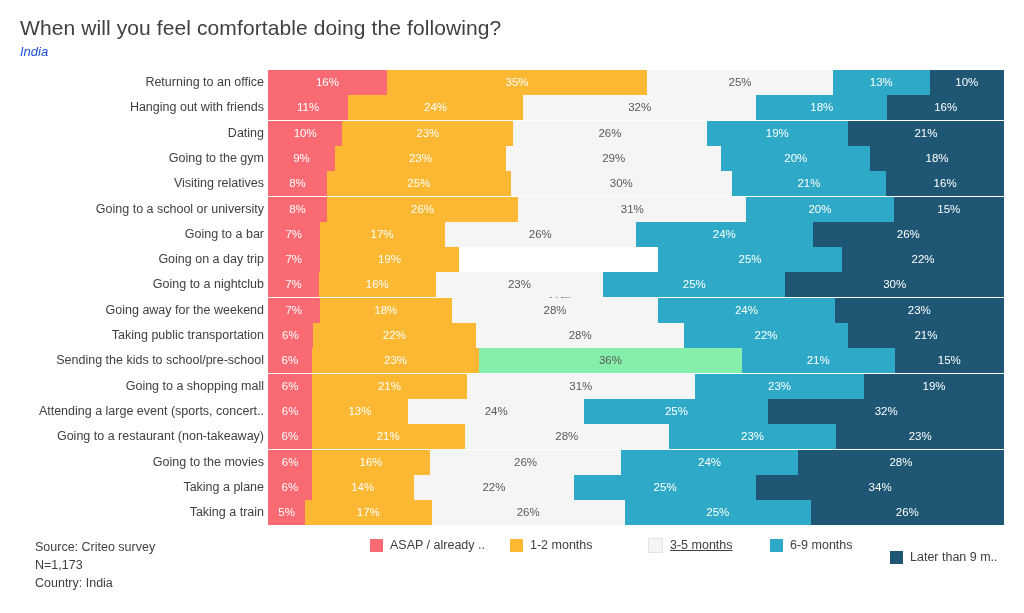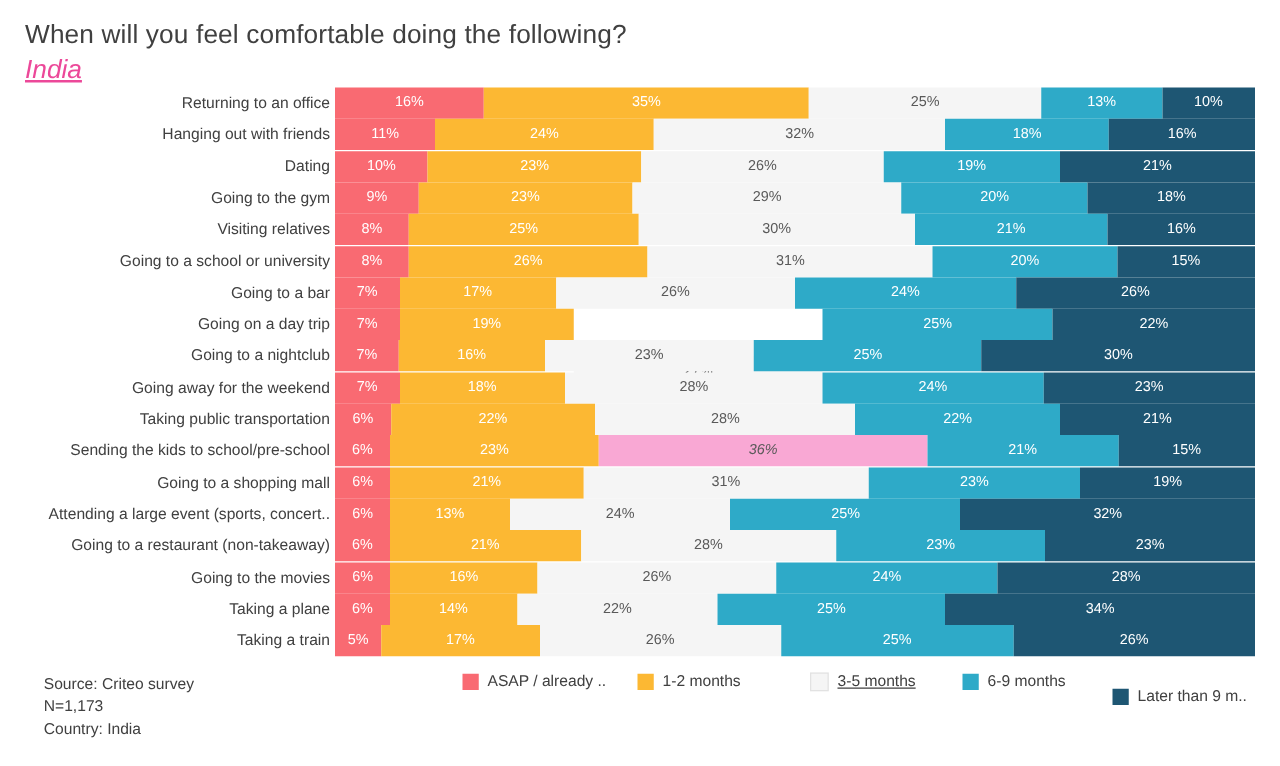--- a/index.html
+++ b/index.html
@@ -27,24 +27,23 @@
     top: 16px;
     font-size: 21px;
     color: #404040;
     letter-spacing: 0.1px;
     white-space: nowrap;
   }
   .subtitle {
     position: absolute;
     left: 20px;
     top: 44px;
-    font-size: 21px;
+    font-size: 13px;
     font-style: italic;
-    color: #ec4899;
-    text-decoration: underline;
+    color: #1d4ed8;
   }
   .plot {
     position: absolute;
     left: 268px;
     top: 70px;
     width: 736px;
     height: 456px;
   }
   .rowwrap {
     position: absolute;
@@ -326,21 +325,21 @@
         </div>
       </div>
       <div class="rowwrap" style="top: 278.3px;">
         <div class="rowlabel">Sending the kids to school/pre-school</div>
         <div class="bar seg-asap" style="left: 0px; width: 43.7228px; background: rgb(249, 106, 114);">
           <span>6%</span>
         </div>
         <div class="bar seg-12" style="left: 43.7228px; width: 167.604px; background: rgb(252, 184, 51);">
           <span>23%</span>
         </div>
-        <div class="bar seg-35" style="left: 211.327px; width: 262.337px; background: #f9a8d4; font-style: italic;">
+        <div class="bar seg-35" style="left: 211.327px; width: 262.337px; background: #86efac;">
           <span>36%</span>
         </div>
         <div class="bar seg-69" style="left: 473.663px; width: 153.03px; background: rgb(46, 170, 200);">
           <span>21%</span>
         </div>
         <div class="bar seg-later" style="left: 626.693px; width: 109.307px; background: rgb(30, 86, 115);">
           <span>15%</span>
         </div>
       </div>
       <div class="rowwrap" style="top: 303.6px;">

